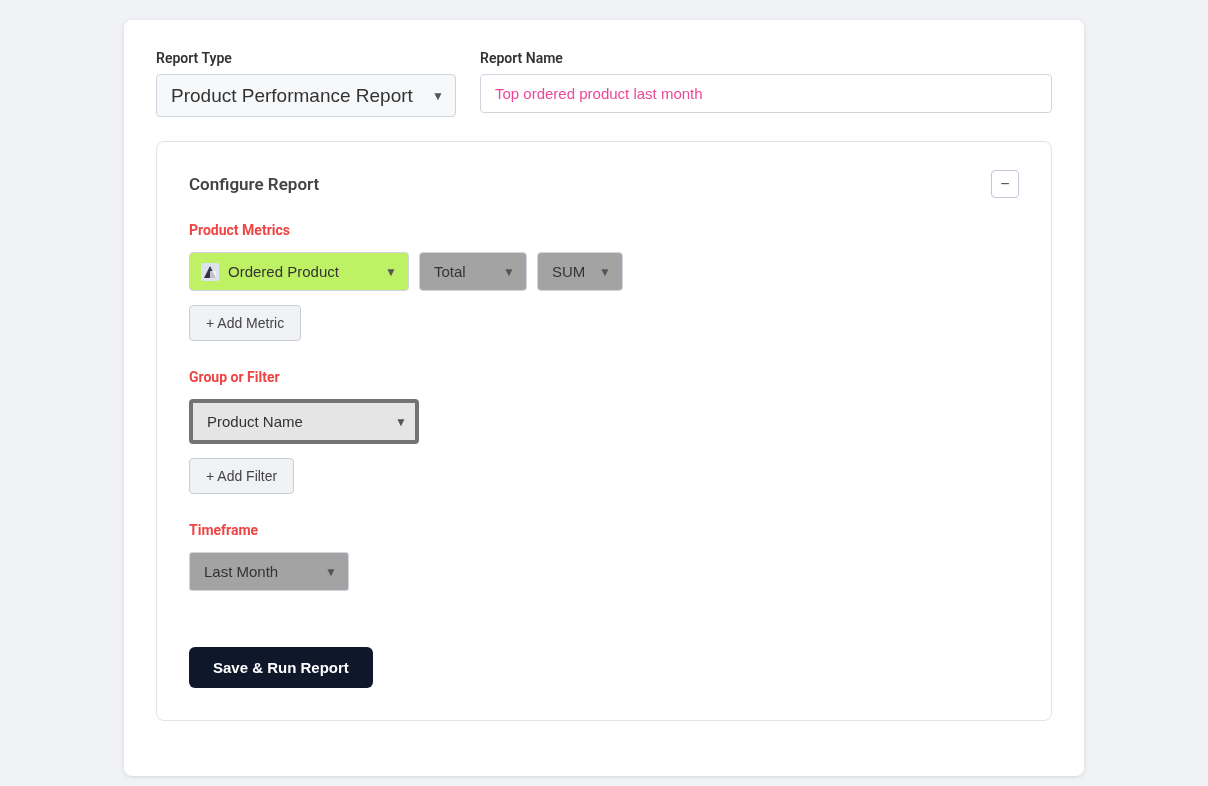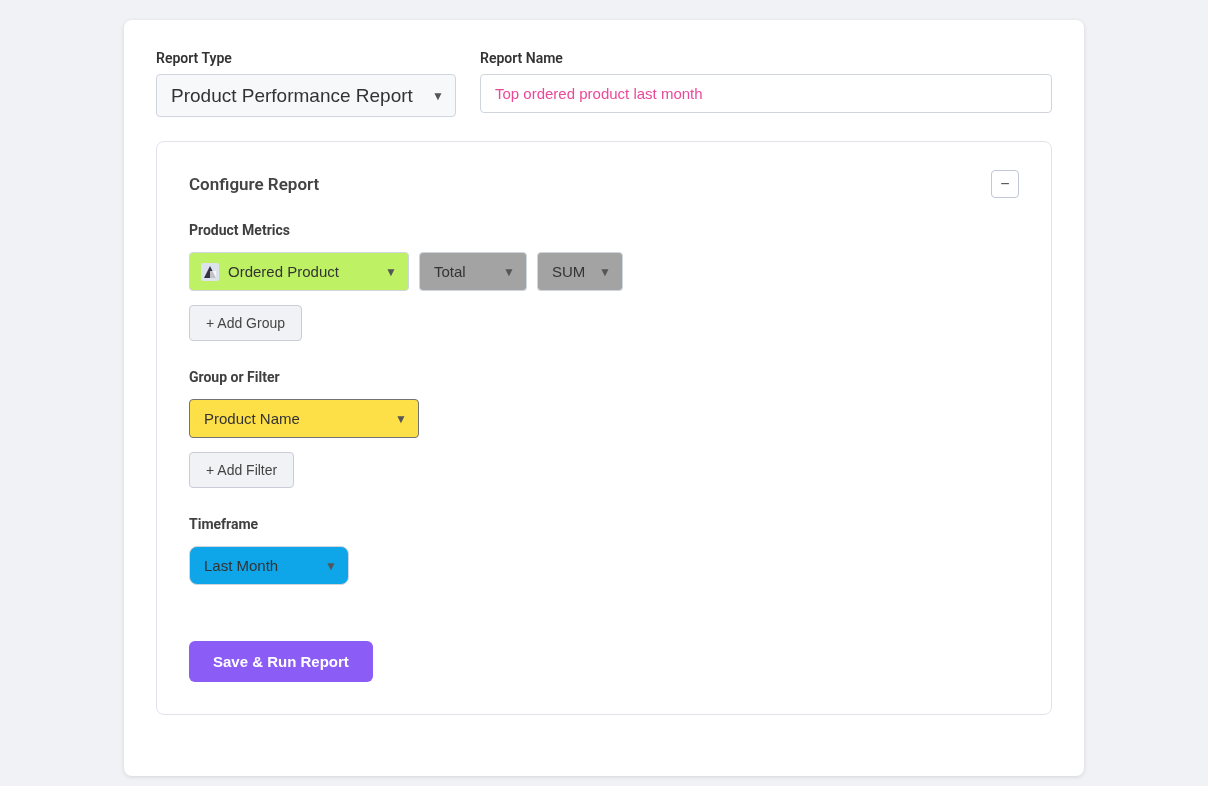--- a/index.html
+++ b/index.html
@@ -125,21 +125,21 @@
       align-items: center;
       justify-content: center;
       color: #555;
       font-size: 16px;
       line-height: 1;
     }
 
     .section-label {
       font-size: 14px;
       font-weight: 700;
-      color: #404040;
+      color: #ef4444;
       margin-bottom: 14px;
     }
 
     .metrics-row {
       display: flex;
       gap: 10px;
       align-items: center;
       margin-bottom: 14px;
       flex-wrap: wrap;
     }
@@ -215,22 +215,22 @@
     .filter-select-wrapper {
       position: relative;
       display: inline-flex;
       align-items: center;
       margin-bottom: 14px;
     }
 
     .filter-select-wrapper select {
       appearance: none;
       -webkit-appearance: none;
-      background: #fde047;
-      border: 1px solid #737373;
+      background: #e5e5e5;
+      border: 4px solid #737373;
       border-radius: 4px;
       padding: 10px 36px 10px 14px;
       font-size: 15px;
       color: #333;
       cursor: pointer;
       min-width: 230px;
     }
 
     .filter-select-wrapper .chevron {
       position: absolute;
@@ -243,40 +243,40 @@
     .timeframe-select-wrapper {
       position: relative;
       display: inline-flex;
       align-items: center;
       margin-bottom: 28px;
     }
 
     .timeframe-select-wrapper select {
       appearance: none;
       -webkit-appearance: none;
-      background: #0ea5e9;
-      border: 1px solid #d0d5dd;
-      border-radius: 8px;
+      background: #a3a3a3;
+      border: 1px solid #d0d5dd;
+      border-radius: 3px;
       padding: 10px 36px 10px 14px;
       font-size: 15px;
       color: #333;
       cursor: pointer;
       min-width: 160px;
     }
 
     .timeframe-select-wrapper .chevron {
       position: absolute;
       right: 12px;
       pointer-events: none;
       color: #555;
       font-size: 12px;
     }
 
     .save-run-btn {
-      background: #8b5cf6;
+      background: #0f172a;
       color: #ffffff;
       border: none;
       border-radius: 6px;
       padding: 12px 24px;
       font-size: 15px;
       font-weight: 700;
       cursor: pointer;
     }
 
     
@@ -336,21 +336,21 @@
           <select><option>Total</option><option>Average</option><option>Count</option></select>
           <span class="chevron">▼</span>
         </div>
 
         <div class="small-select-wrapper">
           <select><option>SUM</option><option>AVG</option><option>MIN</option><option>MAX</option></select>
           <span class="chevron">▼</span>
         </div>
       </div>
 
-      <button class="add-btn">+ Add Group</button>
+      <button class="add-btn">+ Add Metric</button>
     </div>
 
     
     <div class="section-block">
       <div class="section-label">Group or Filter</div>
       <div class="filter-select-wrapper">
         <select><option>Product Name</option><option>Category</option><option>SKU</option><option>Brand</option></select>
         <span class="chevron">▼</span>
       </div>
       <br>

